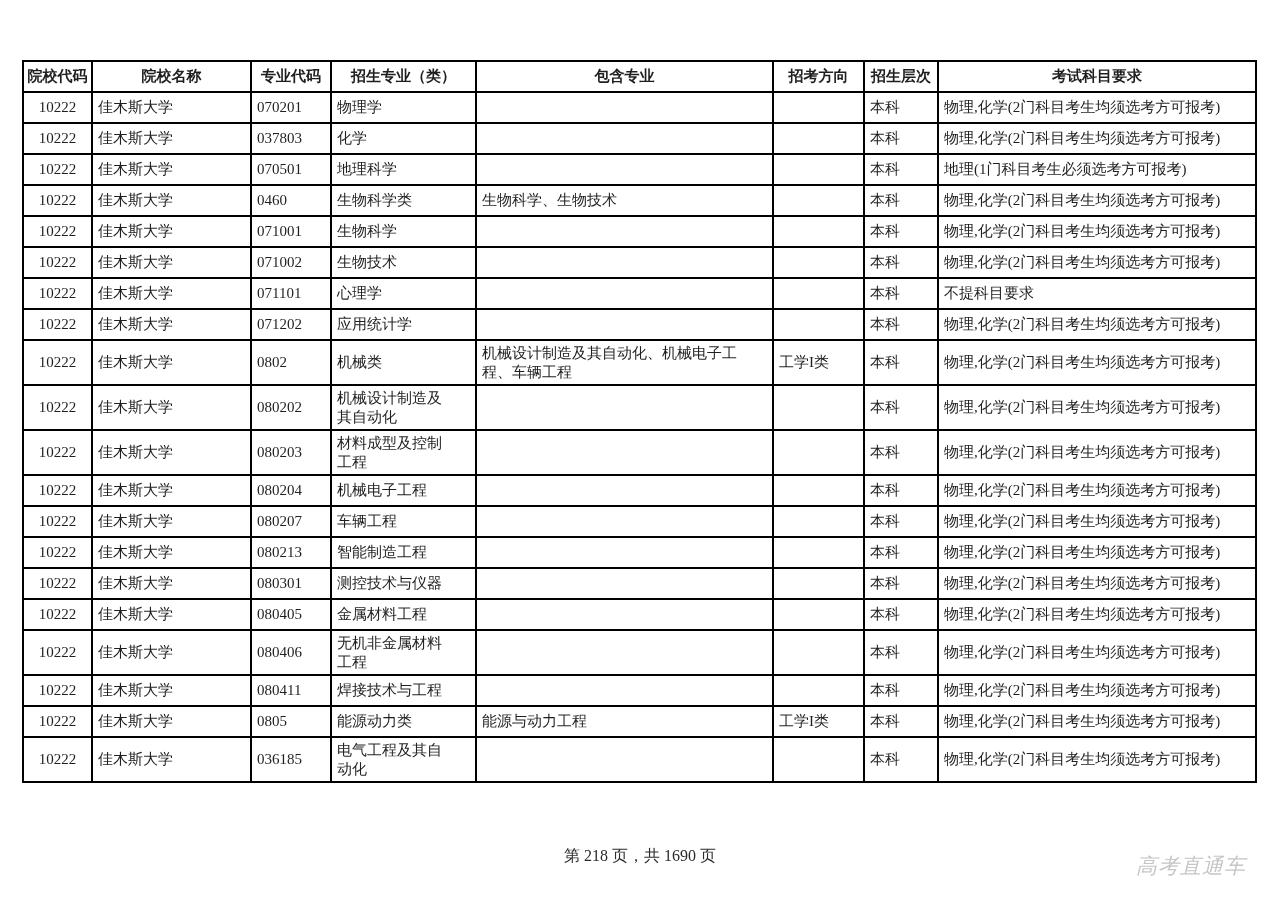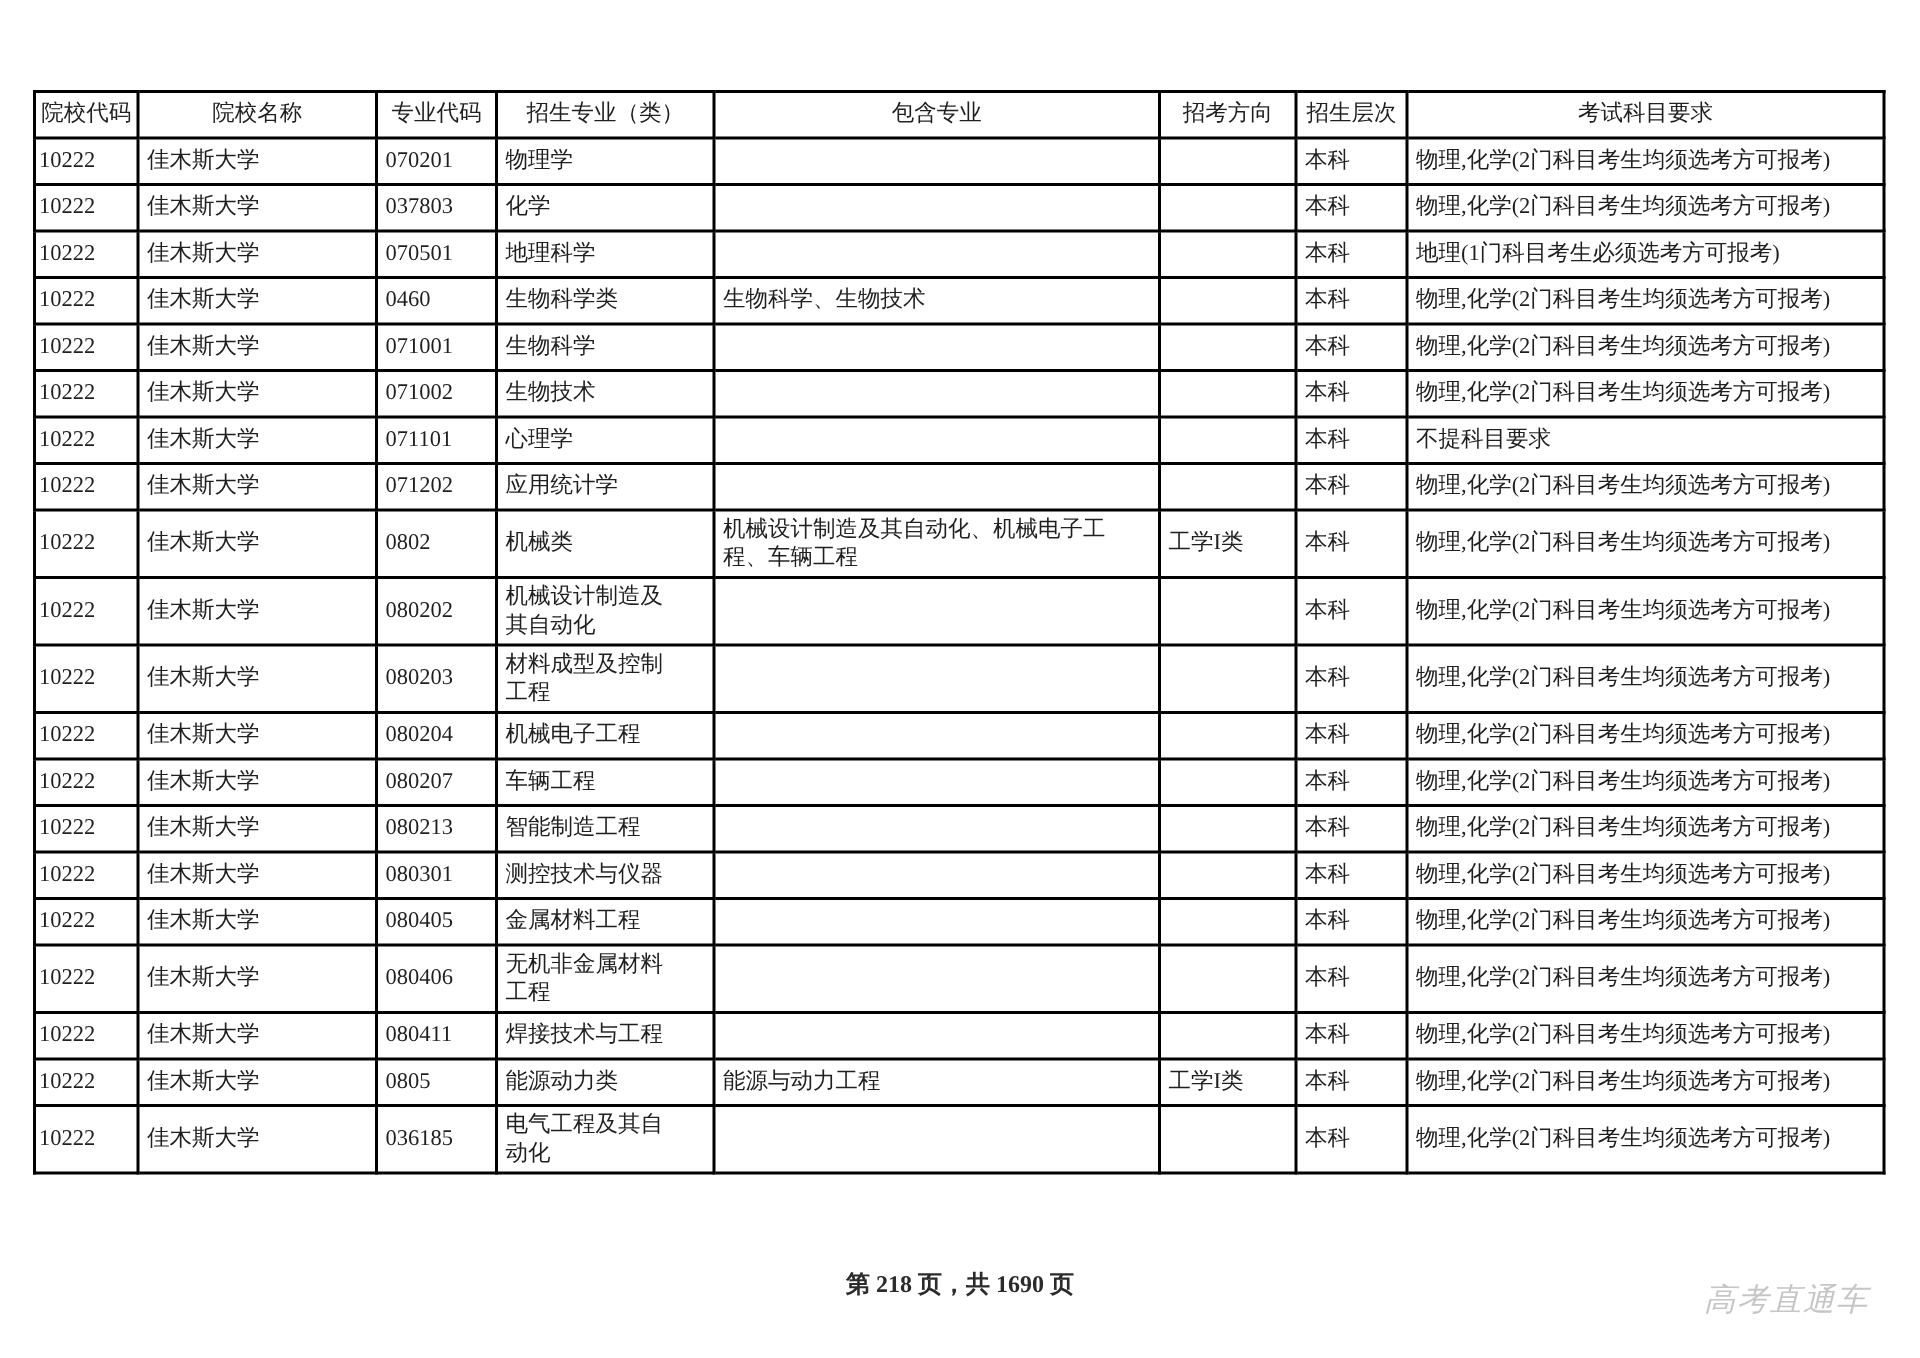--- a/index.html
+++ b/index.html
@@ -30,38 +30,37 @@
     font-size:15px;
     line-height:19px;
     color:var(--body-text,#1f1f1f);
     padding:2px 5px;
     vertical-align:middle;
     white-space:pre-line;
     word-break:break-all;
     overflow:hidden;
   }
   .admissions-table th{
-    font-weight:normal;
+    font-weight:bold;
     text-align:center;
     height:31px;
     padding:2px 2px;
   }
   .admissions-table td{text-align:left;}
-  .admissions-table td.c0{text-align:left;padding:2px 2px;}
+  .admissions-table td.c0{text-align:center;padding:2px 2px;}
   
   col.w0{width:69px;}  col.w1{width:159px;} col.w2{width:80px;}  col.w3{width:145px;}
   col.w4{width:297px;} col.w5{width:91px;}  col.w6{width:74px;}  col.w7{width:318px;}
   .page-footer{
     position:absolute;
     left:0;top:846px;
     width:1280px;
     text-align:center;
     font-size:16px;
     color:var(--footer-text,#2b2b2b);
-    font-weight:bold;
   }
   .watermark{
     position:absolute;
     top:852px;right:34px;
     font-size:21px;
     letter-spacing:1px;
     color:var(--watermark-text,#c6c6c6);
     font-style:italic;
   }
 </style>

